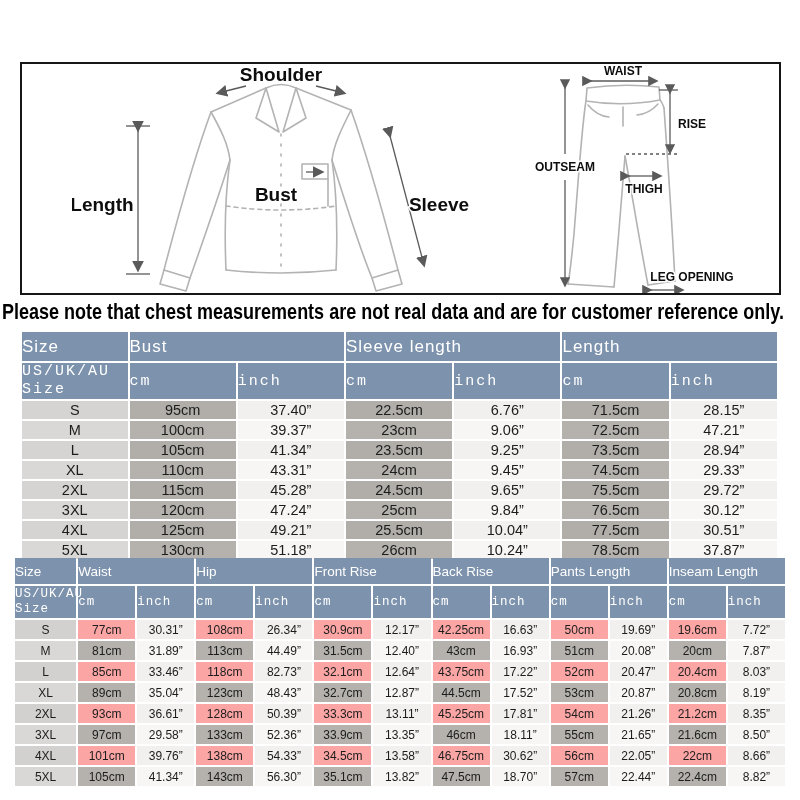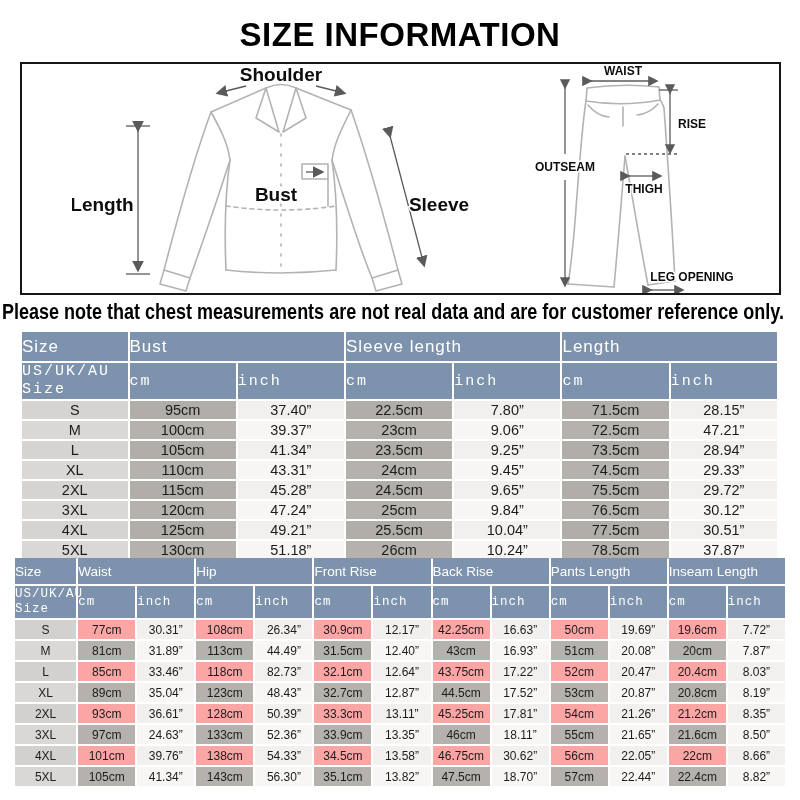--- a/index.html
+++ b/index.html
@@ -41,21 +41,20 @@
   .t2 td.c-size{background:#d2d1cf;}
   tbody tr:nth-child(even) td.c-inch{background:#f7f6f4;}
   tbody tr:nth-child(even) td.c-size{background:#d9d8d6;}
   tbody tr:nth-child(even) td.c-cm{background:#b5b2ae;}
 </style>
 </head>
 <body>
 
 <div class="page">
 
-  <div class="title">SIZE INFORMATION</div>
 
   <div class="diagram-box">
 
     <svg class="shirt-svg" width="400" height="229" viewBox="0 0 400 229">
       <defs>
         <marker id="ahS" markerWidth="9" markerHeight="9" refX="7" refY="4.5" orient="auto">
           <path d="M0,0 L9,4.5 L0,9 Z" fill="#5a5a5a"></path>
         </marker>
       </defs>
 
@@ -161,21 +160,21 @@
         <th>cm</th>
         <th>inch</th>
       </tr>
     </thead>
     <tbody id="t1-body">
         <tr>
           <td class="c-size">S</td>
           <td class="c-cm">95cm</td>
           <td class="c-inch">37.40”</td>
           <td class="c-cm">22.5cm</td>
-          <td class="c-inch">7.80”</td>
+          <td class="c-inch">6.76”</td>
           <td class="c-cm">71.5cm</td>
           <td class="c-inch">28.15”</td>
         </tr>
         <tr>
           <td class="c-size">M</td>
           <td class="c-cm">100cm</td>
           <td class="c-inch">39.37”</td>
           <td class="c-cm">23cm</td>
           <td class="c-inch">9.06”</td>
           <td class="c-cm">72.5cm</td>
@@ -355,21 +354,21 @@
           <td class="c-cm">45.25cm</td>
           <td class="c-inch">17.81”</td>
           <td class="c-cm">54cm</td>
           <td class="c-inch">21.26”</td>
           <td class="c-cm">21.2cm</td>
           <td class="c-inch">8.35”</td>
         </tr>
         <tr>
           <td class="c-size">3XL</td>
           <td class="c-cm">97cm</td>
-          <td class="c-inch">24.63”</td>
+          <td class="c-inch">29.58”</td>
           <td class="c-cm">133cm</td>
           <td class="c-inch">52.36”</td>
           <td class="c-cm">33.9cm</td>
           <td class="c-inch">13.35”</td>
           <td class="c-cm">46cm</td>
           <td class="c-inch">18.11”</td>
           <td class="c-cm">55cm</td>
           <td class="c-inch">21.65”</td>
           <td class="c-cm">21.6cm</td>
           <td class="c-inch">8.50”</td>

